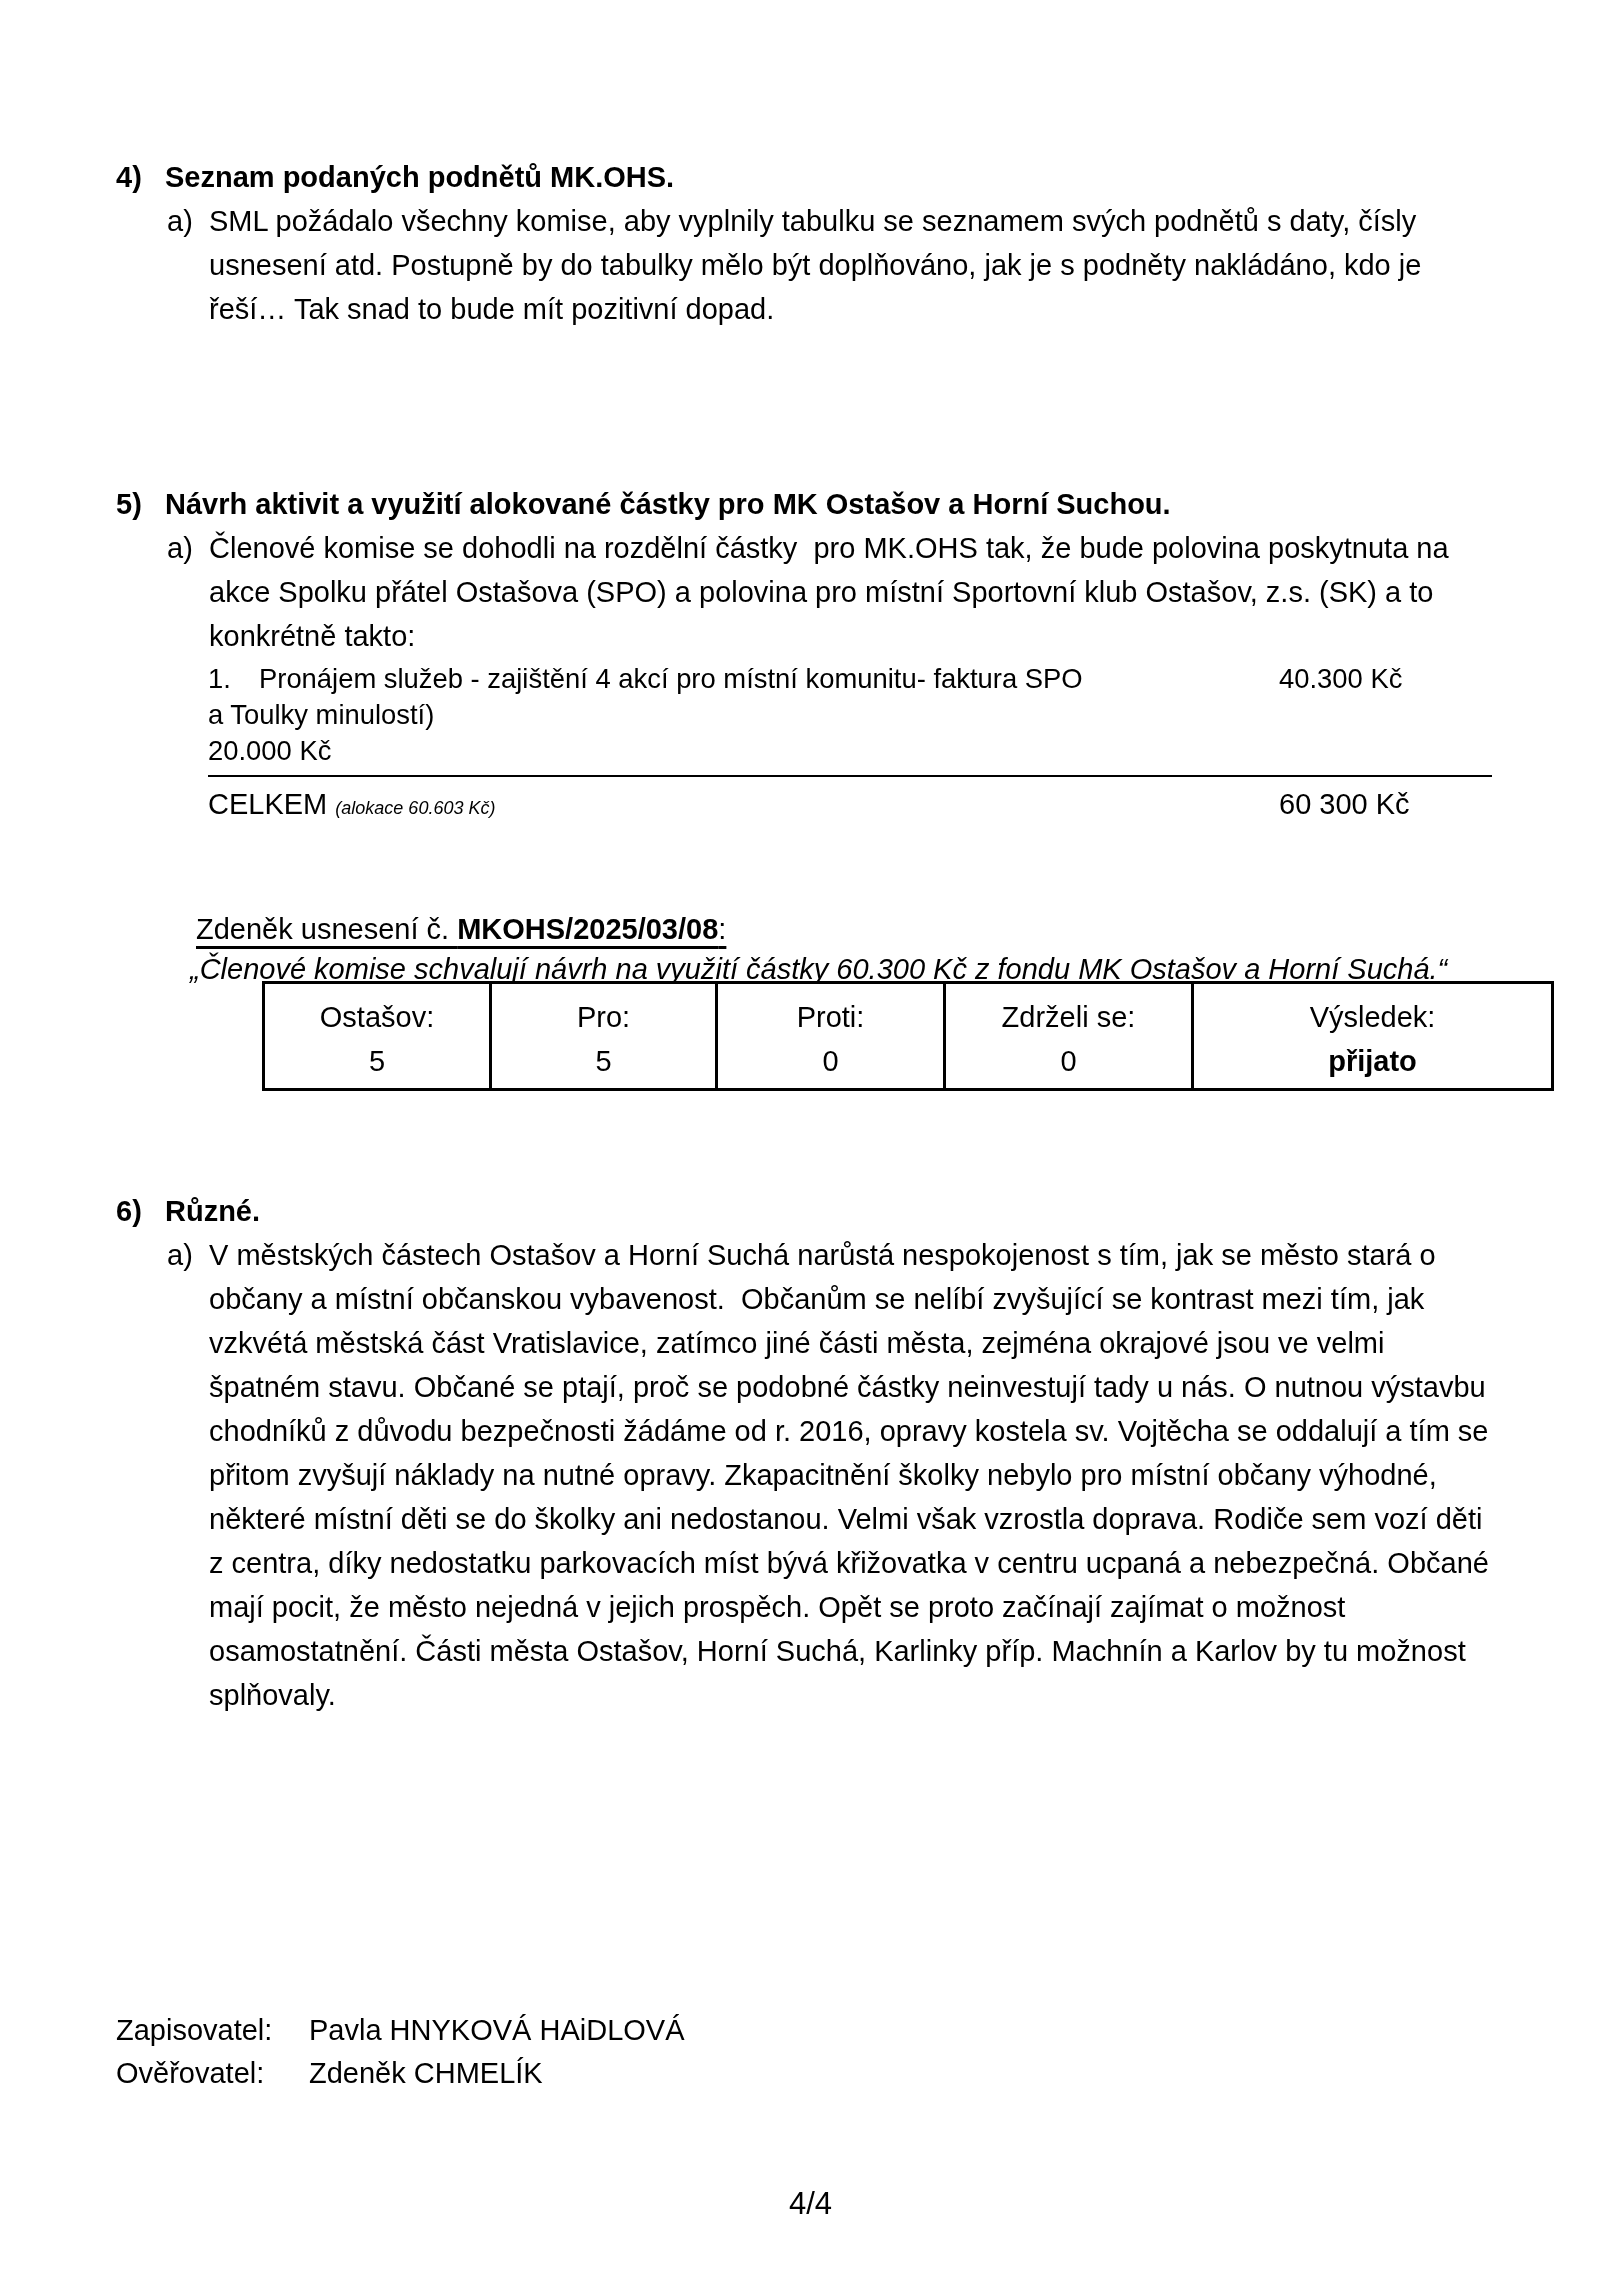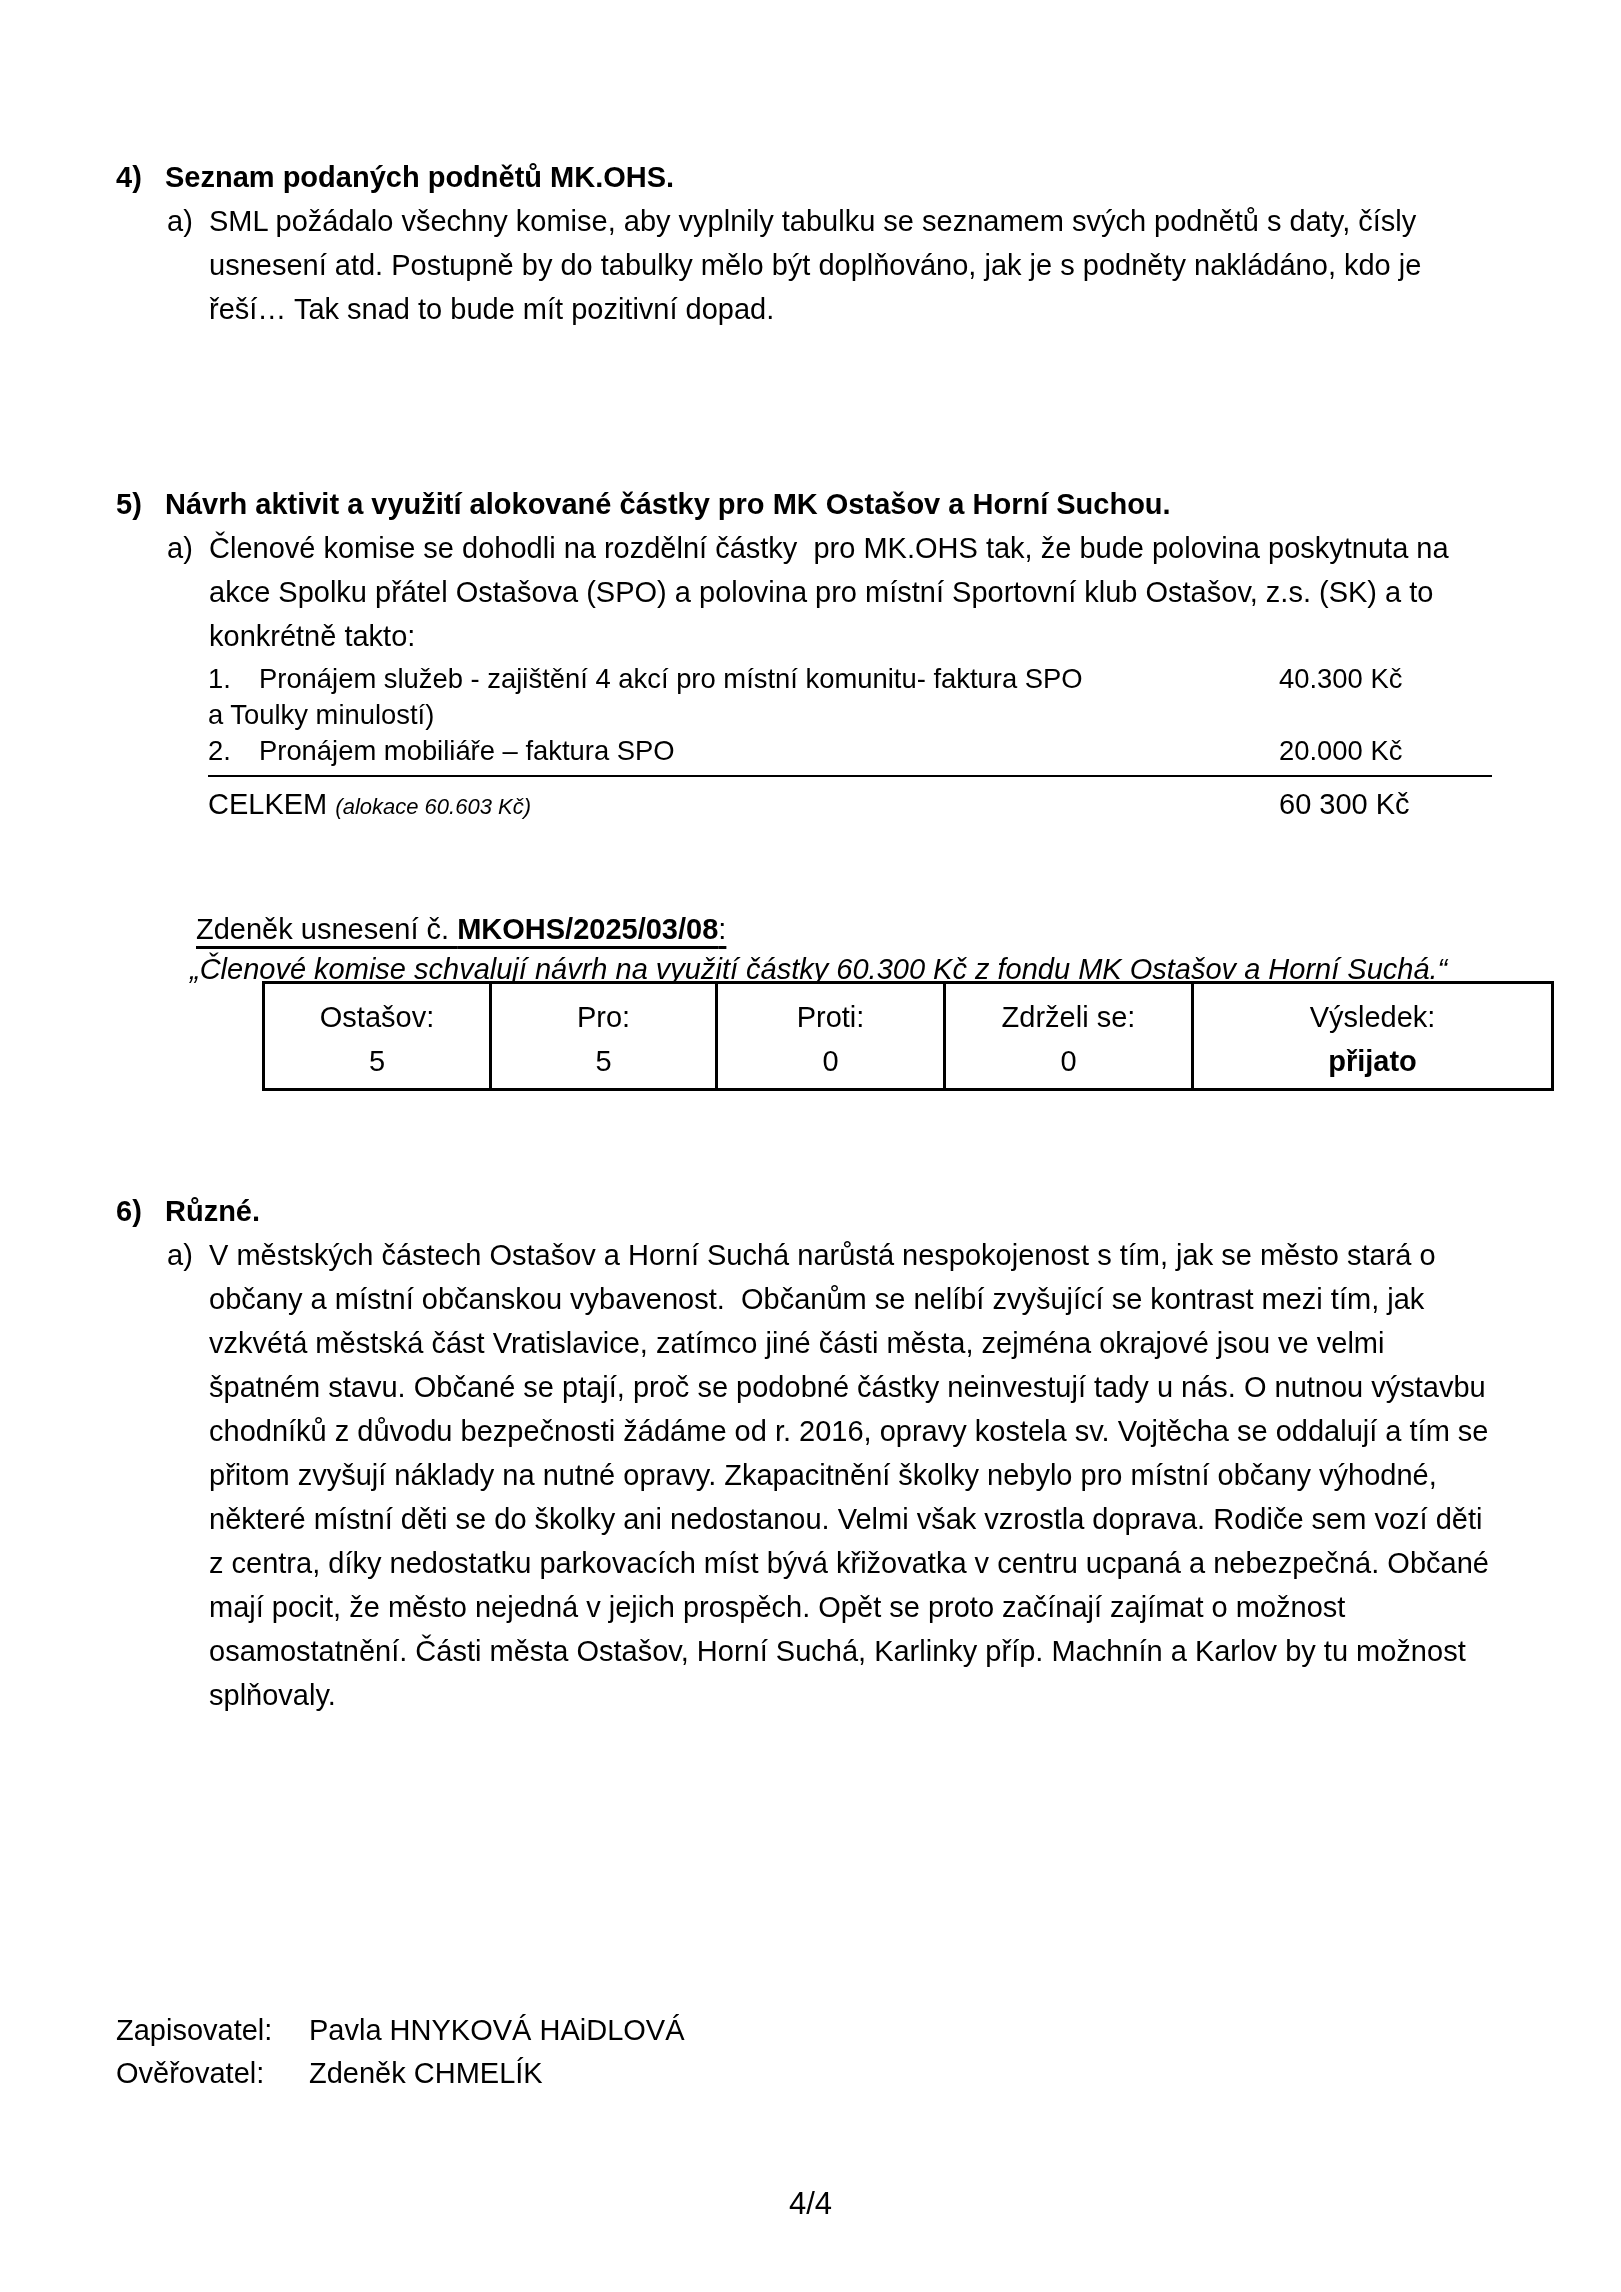--- a/index.html
+++ b/index.html
@@ -30,21 +30,21 @@
   
   .cost-list { font-size: 27.4px; line-height: 36px; }
   .cost-row { display: grid; grid-template-columns: 1071px 1fr; }
   .cost-num { display: inline-block; width: 51px; }
   .cost-total-row {
     display: grid; grid-template-columns: 1071px 1fr;
     border-top: 2.9px solid #000;
     margin-top: 5.9px; padding-top: 7.8px;
     font-size: 29px; line-height: 39px;
   }
-  .cost-total-note { font-style: italic; font-size: 22px; }
+  .cost-total-note { font-style: italic; font-size: 18px; }
   .cost-total-amount { font-weight: normal; }
 
   
   .res-heading {
     text-decoration: underline;
     text-decoration-thickness: 2.9px;
     text-underline-offset: 6.9px;
   }
   .res-heading .res-number { font-weight: bold; }
   .res-quote { font-style: italic; }
@@ -99,21 +99,20 @@
   <div class="abs cost-list" style="left:208px; top:661px; width:1284px;">
     <div class="cost-row">
       <span><span class="cost-num">1.</span><span>Pronájem služeb - zajištění 4 akcí pro místní komunitu- faktura SPO</span></span>
       <span>40.300 Kč</span>
     </div>
     <div class="cost-row">
       <span>a Toulky minulostí)</span>
       <span></span>
     </div>
     <div class="cost-row">
-      <span><span class="cost-num">2.</span><span>Pronájem mobiliáře – faktura SPO</span></span>
       <span>20.000 Kč</span>
     </div>
     <div class="cost-total-row">
       <span><span>CELKEM </span><span class="cost-total-note">(alokace 60.603 Kč)</span></span>
       <span class="cost-total-amount">60 300 Kč</span>
     </div>
   </div>
 
   <div class="abs" style="left:196px; top:907px; width:1296px;">
     <span class="res-heading"><span>Zdeněk usnesení č. </span><span class="res-number">MKOHS/2025/03/08</span><span>:</span></span>

